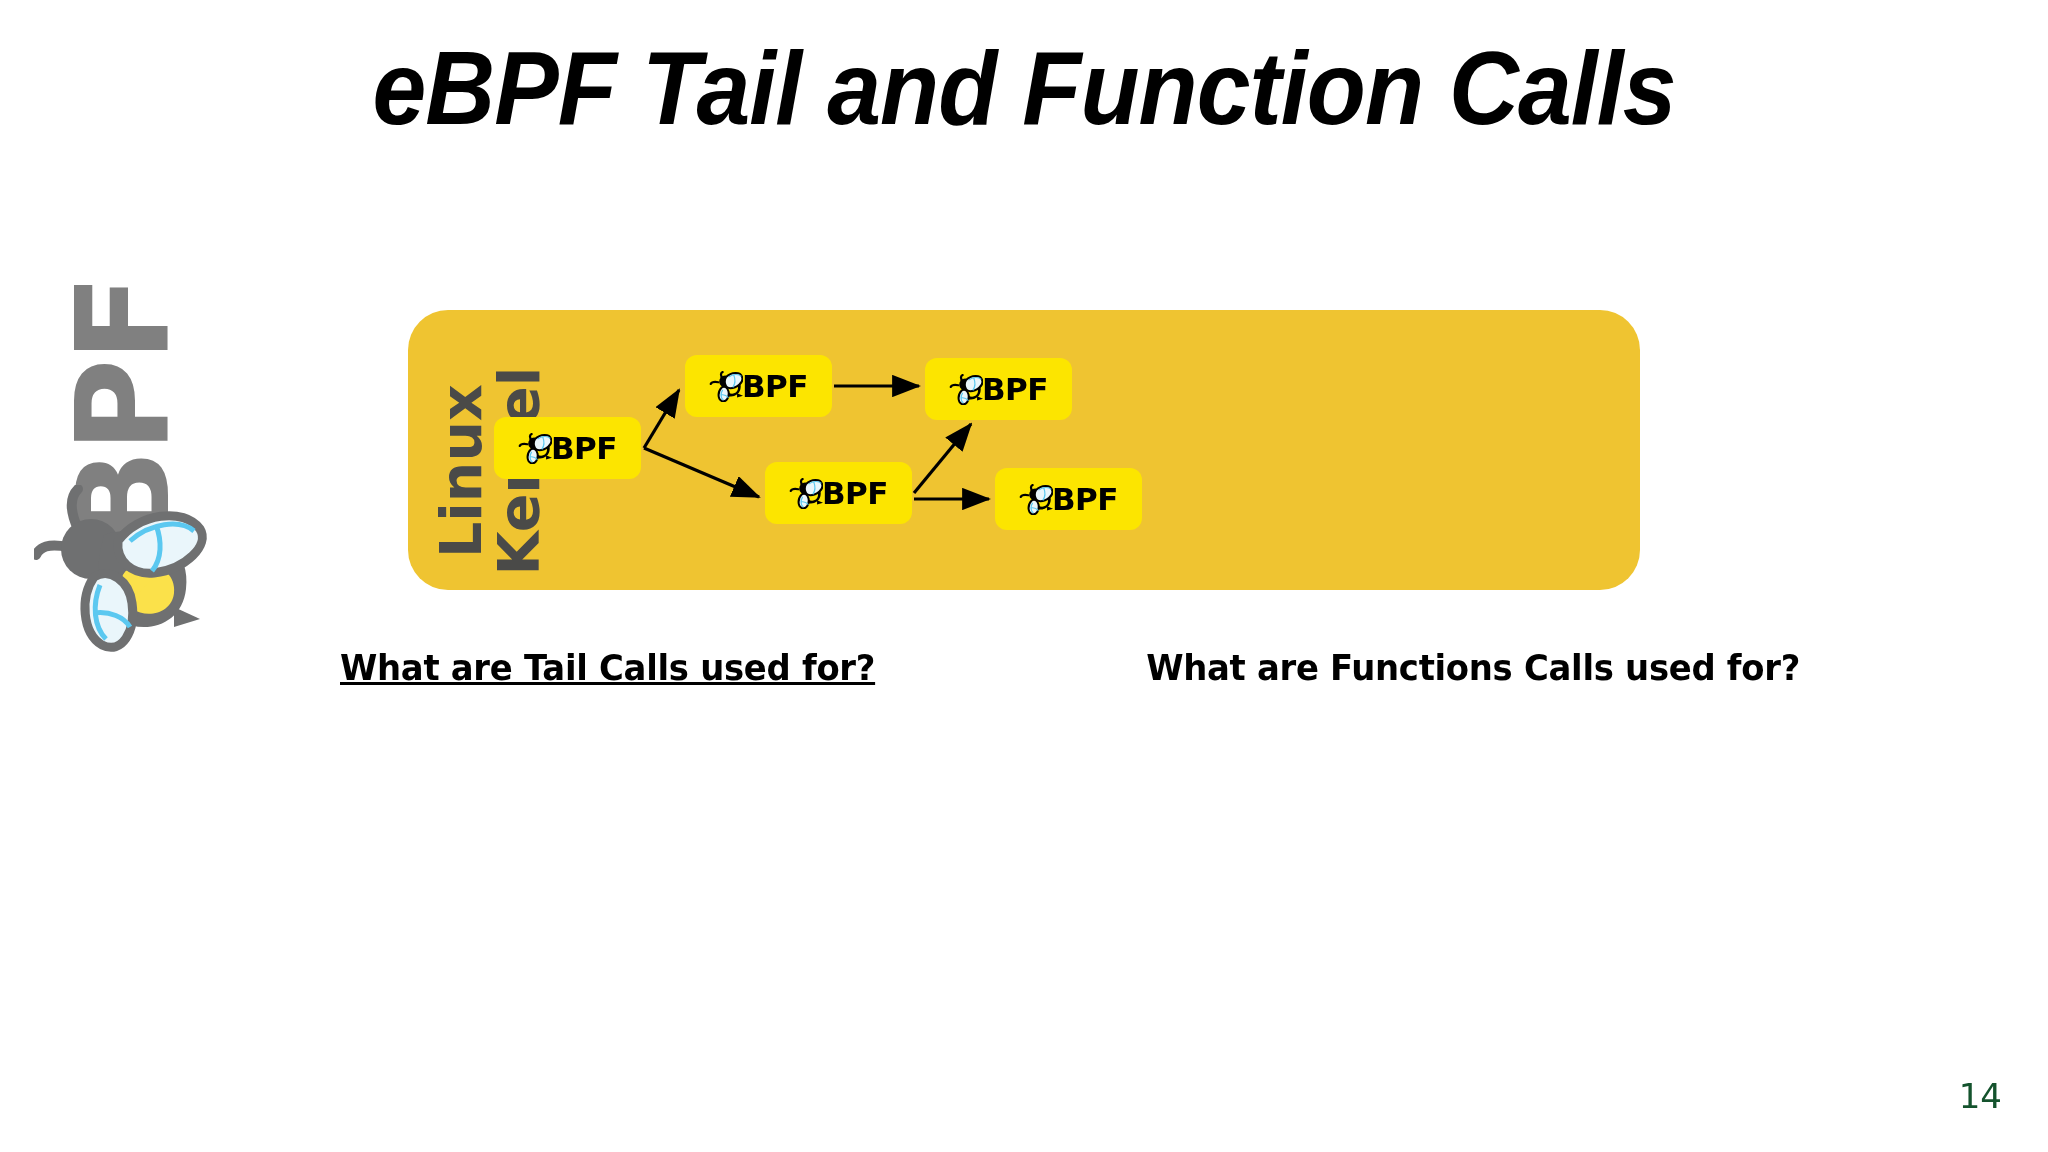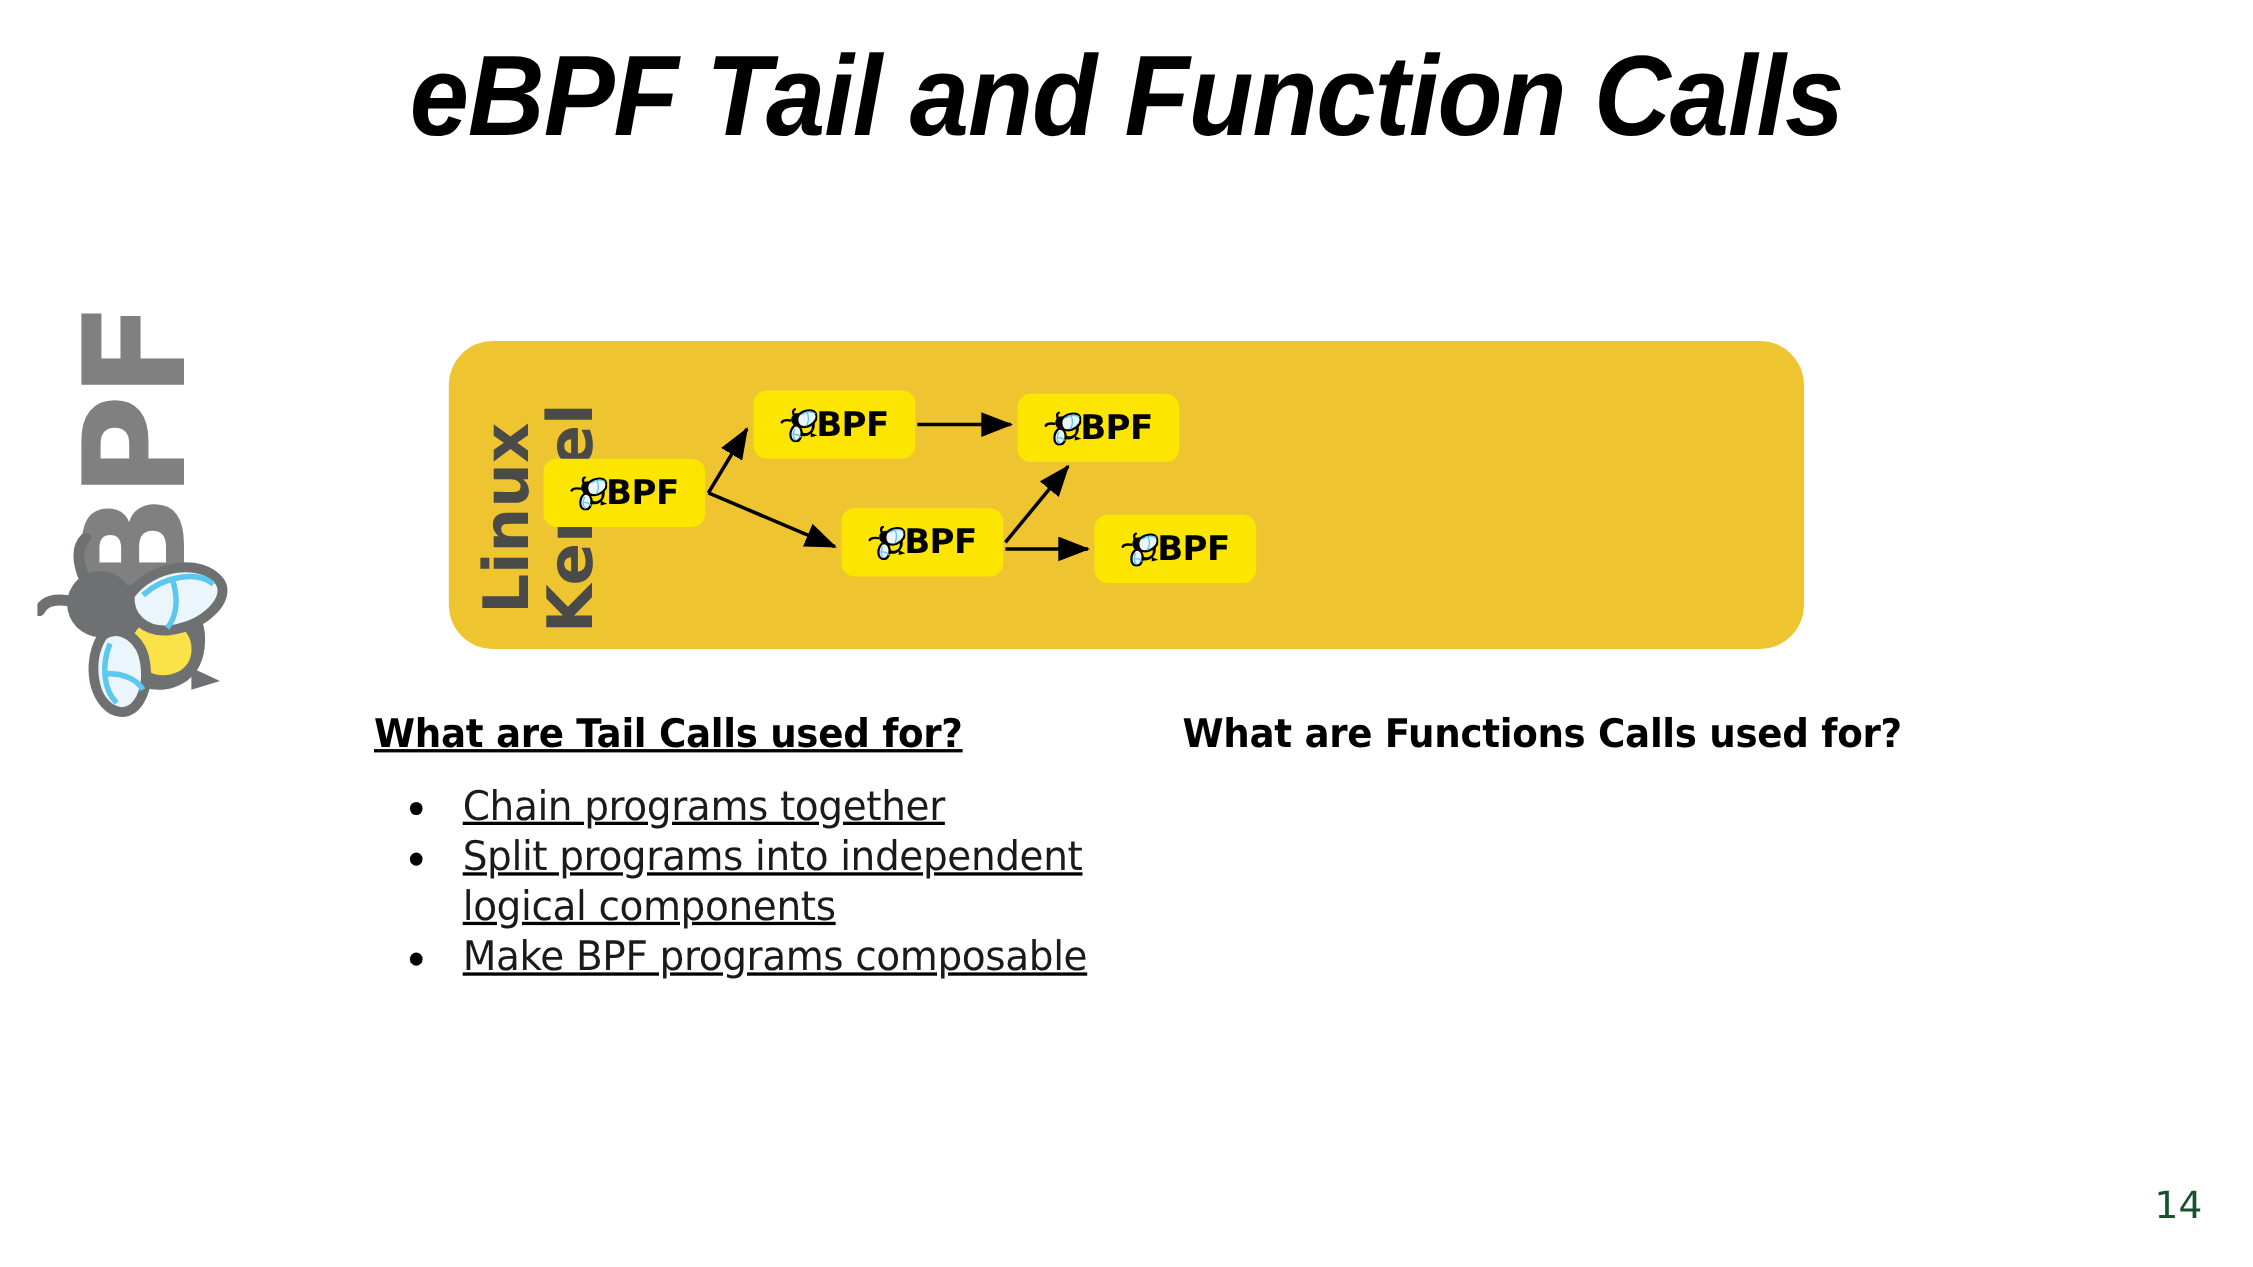--- a/index.html
+++ b/index.html
@@ -142,21 +142,21 @@
     position: absolute;
     left: 340px;
     top: 648px;
     width: 1480px;
   }
   .col {
     position: absolute;
     top: 0;
   }
   .col-left  { left: 0px;   width: 740px; text-decoration: underline; }
-  .col-right { left: 735px; width: 730px; }
+  .col-right { left: 790px; width: 730px; text-align: center; }
 
   .col-heading {
     font-family: "DejaVu Sans", sans-serif;
     font-size: 36px;
     font-weight: 700;
     color: #000000;
     letter-spacing: -0.3px;
     line-height: 1.1;
     transform: scaleX(0.94);
     transform-origin: left center;
@@ -347,25 +347,20 @@
       <path d="M14 28 C18 27 21 29 23 31" stroke="#5bc8f0" stroke-width="1.4" fill="none"></path>
     </svg>
     <span class="node-text">BPF</span>
   </div>
 </div>
 
 <div class="content-cols">
 
   <div class="col col-left">
     <div class="col-heading">What are Tail Calls used for?</div>
-    <ul class="bullets">
-      <li class="bullet-item">Chain programs together</li>
-      <li class="bullet-item">Split programs into independent logical components</li>
-      <li class="bullet-item">Make BPF programs composable</li>
-    </ul>
   </div>
 
   <div class="col col-right">
     <div class="col-heading">What are Functions Calls used for?</div>
   </div>
 </div>
 
 <div class="page-number">14</div>
 
 </body></html>

